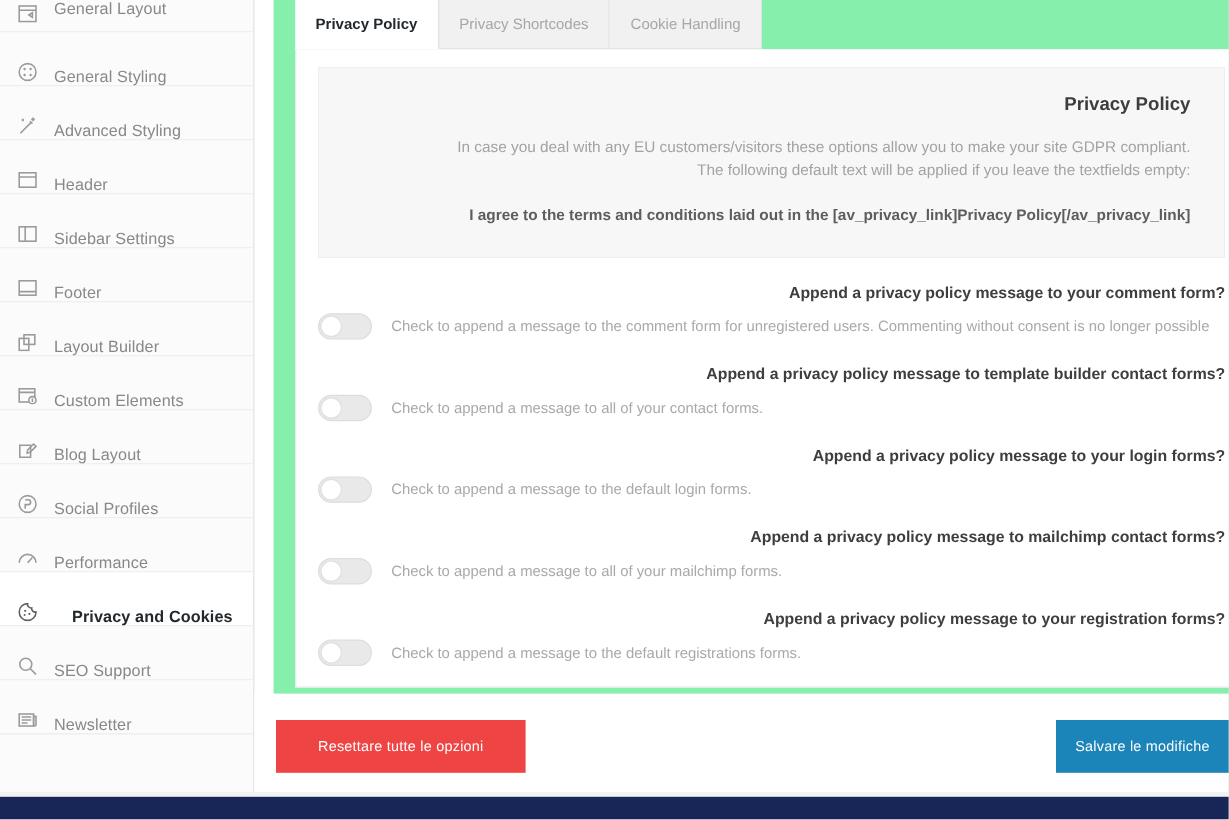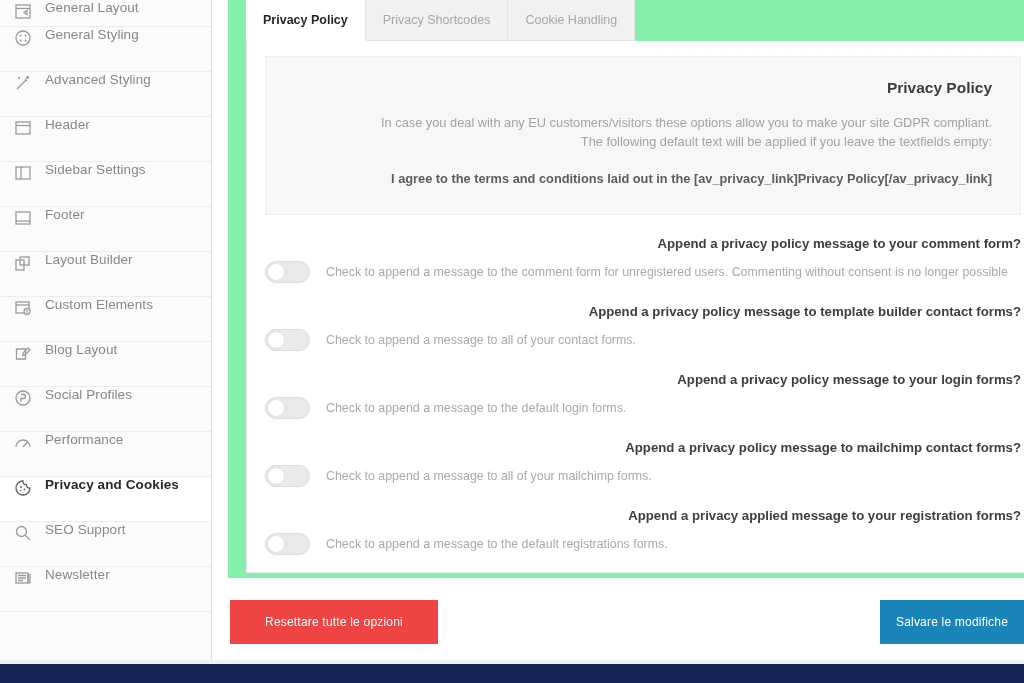--- a/index.html
+++ b/index.html
@@ -13,29 +13,29 @@
 
   
   .sidebar {
     position: absolute; left: 0; top: 0;
     width: 212px; height: 664px;
     background: #fbfbfb;
     border-right: 1px solid #e2e2e2;
     overflow: hidden;
   }
   .nav-item {
-    display: flex; align-items: flex-start;
+    display: flex; align-items: flex-end;
     height: 45px;
     padding-left: 12px;
     border-bottom: 1px solid #ececec;
     background: #fbfbfb;
     cursor: pointer;
   }
   .nav-item.first { height: 27px; align-items: flex-start; padding-top: 0; }
-  .nav-item.active { background: #ffffff; }
+  .nav-item.active { background: #ffffff; gap: 15px; }
   .nav-ico {
     width: 22px; height: 22px;
     flex: 0 0 22px;
     display: flex; align-items: center; justify-content: center;
     color: #9a9a9a;
     margin-right: 11px;
   }
   .nav-item.active .nav-ico { color: #5f5f5f; }
   .nav-ico svg { display: block; }
   .nav-label {
@@ -360,21 +360,21 @@
           <div class="opt">
             <div class="opt-title">Append a privacy policy message to mailchimp contact forms?</div>
             <div class="opt-row">
               <div class="toggle">
                 <div class="knob"></div>
               </div>
               <div class="opt-desc">Check to append a message to all of your mailchimp forms.</div>
             </div>
           </div>
           <div class="opt">
-            <div class="opt-title">Append a privacy applied message to your registration forms?</div>
+            <div class="opt-title">Append a privacy policy message to your registration forms?</div>
             <div class="opt-row">
               <div class="toggle">
                 <div class="knob"></div>
               </div>
               <div class="opt-desc">Check to append a message to the default registrations forms.</div>
             </div>
           </div>
         </div>
 
     </div>

